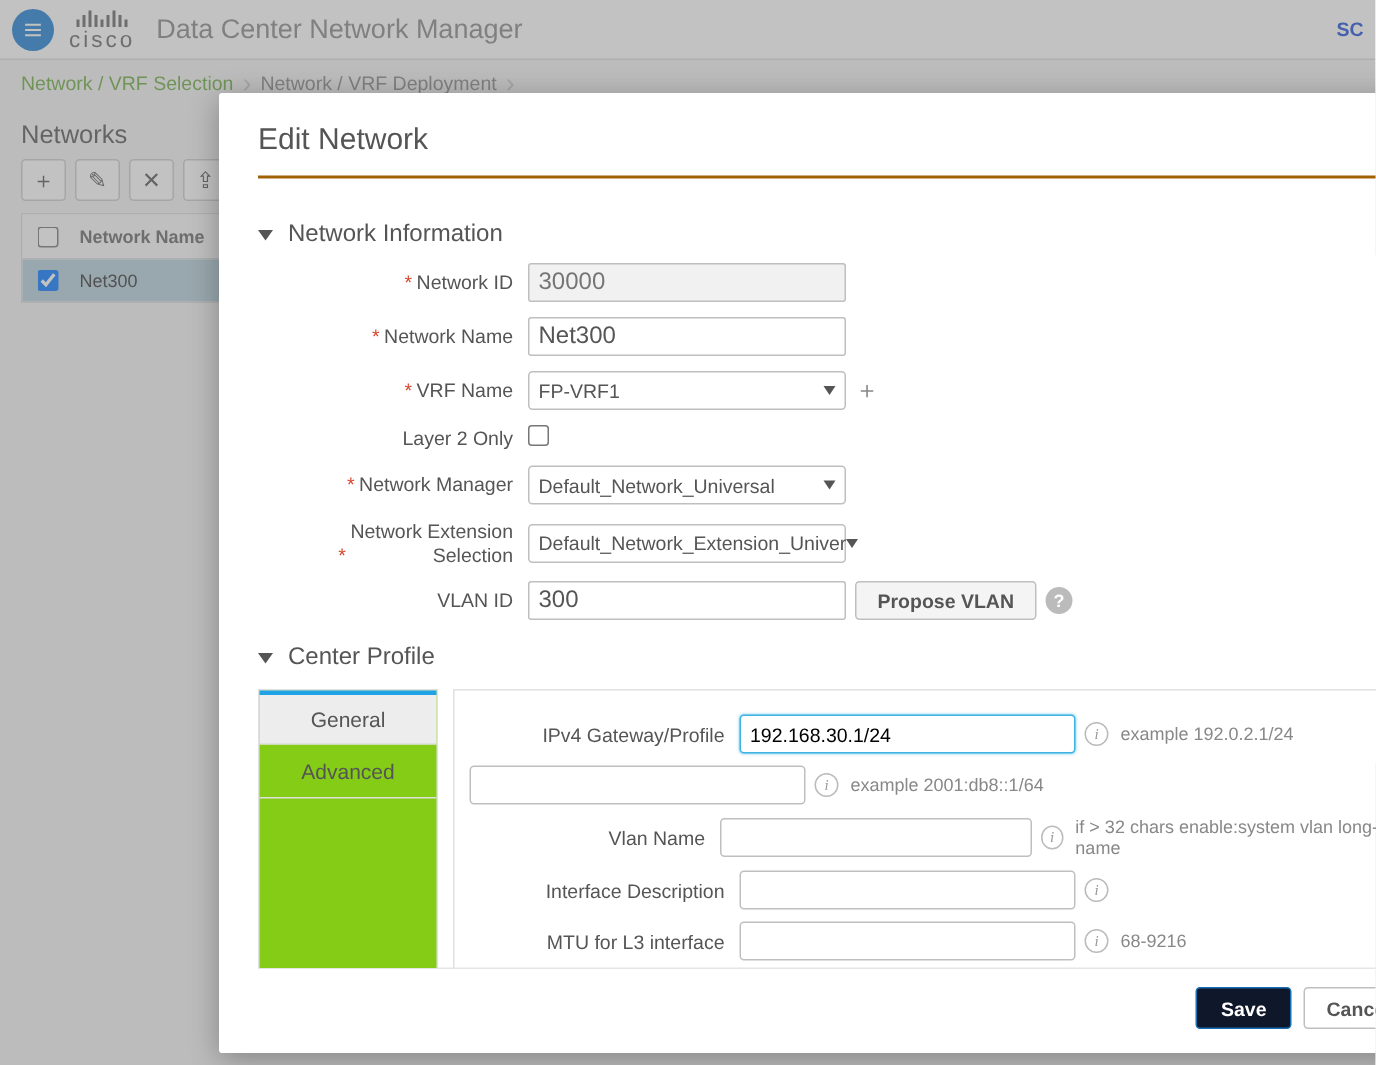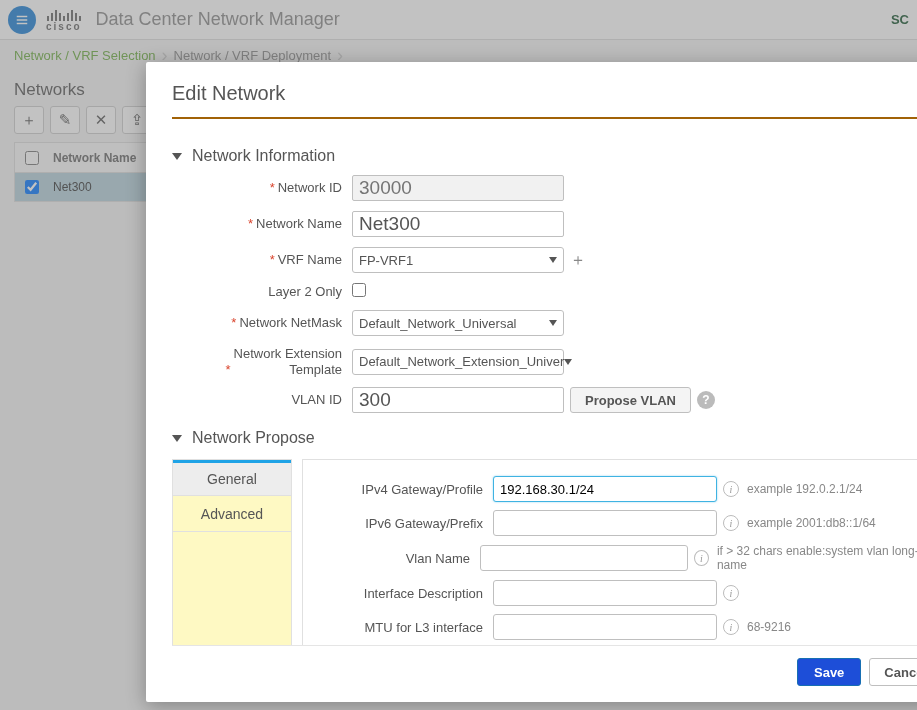--- a/index.html
+++ b/index.html
@@ -3,23 +3,23 @@
 <meta charset="utf-8">
 <style>
 *{box-sizing:border-box;margin:0;padding:0;font-family:Arial,Helvetica,sans-serif}
 body{background:#f5f5f5;width:917px;height:710px;overflow:hidden;position:relative;font-size:13px;color:#333}
 .topbar{height:40px;background:#fff;border-bottom:1px solid #ddd;display:flex;align-items:center;padding:0 8px;gap:10px}
 .hamburger{width:28px;height:28px;background:#1a7fd6;border-radius:50%;display:flex;align-items:center;justify-content:center;color:#fff}
 .hamburger svg{width:14px;height:14px}
 .cisco-logo{display:flex;flex-direction:column;align-items:center;gap:0}
 .cisco-bars{display:flex;gap:2px;align-items:flex-end;height:14px}
 .cisco-bars span{width:2px;background:#666}
-.cisco-txt{font-size:10px;letter-spacing:2px;color:#666;font-weight:700}
+.cisco-txt{font-size:15px;letter-spacing:2px;color:#666;font-weight:400}
 .app-title{font-size:18px;color:#888;font-weight:300;margin-left:4px}
-.topbar-right{margin-left:auto;font-size:13px;color:#14532d;font-weight:600}
+.topbar-right{margin-left:auto;font-size:13px;color:#1d4ed8;font-weight:600}
 .breadcrumbs{height:30px;display:flex;align-items:center;padding:0 14px;font-size:13px;gap:6px;color:#888}
 .breadcrumbs .active{color:#6aab3e}
 .bc-sep{color:#ccc;font-size:18px;line-height:1}
 .section-title{font-size:17px;color:#555;padding:10px 14px 6px}
 .toolbar{display:flex;gap:6px;padding:0 14px 8px}
 .toolbar button{width:30px;height:28px;border:1px solid #ccc;background:#fff;border-radius:3px;font-size:15px;display:flex;align-items:center;justify-content:center;color:#555}
 .table{border:1px solid #ddd;margin:0 0 0 14px;width:180px;background:#fff}
 .table-head{display:flex;align-items:center;height:30px;border-bottom:1px solid #ddd;background:#fafafa}
 .th-check{width:34px;display:flex;justify-content:center}
 .th-name{flex:1;font-weight:600;font-size:12px;color:#666;padding-left:4px}
@@ -32,41 +32,41 @@
 .modal-title{font-size:20px;color:#555;font-weight:400}
 .close-x{position:absolute;top:16px;right:18px;font-size:22px;color:#999;cursor:pointer;background:none;border:none}
 .modal-body{flex:1;overflow:auto;margin-top:12px;border-top:2px solid #a16207;padding-top:28px}
 .collapsible{margin-bottom:16px}
 .collapse-head{display:flex;align-items:center;gap:10px;font-size:16px;color:#555;cursor:pointer}
 .caret{width:0;height:0;border-left:5px solid transparent;border-right:5px solid transparent;border-top:7px solid #555}
 .form-row{display:flex;align-items:center;margin-top:10px}
 .form-label{width:180px;text-align:right;padding-right:10px;font-size:13px;color:#555;line-height:1.2}
 .req{color:#d9442d;margin-right:3px}
 .form-ctrl{width:212px}
-.form-ctrl input[type=text],.form-ctrl select{width:100%;height:26px;border:1px solid #bfbfbf;border-radius:2px;padding:0 6px;font-size:19px;color:#555;background:#fff}
+.form-ctrl input[type=text],.form-ctrl select{width:100%;height:26px;border:1px solid #bfbfbf;border-radius:2px;padding:0 6px;font-size:16px;color:#555;background:#fff}
 .form-ctrl input:disabled{background:#f1f1f1;color:#aaa}
 .dropdown{position:relative}
 .dropdown-btn{width:100%;height:26px;border:1px solid #bfbfbf;border-radius:3px;background:#fff;display:flex;align-items:center;padding:0 6px;font-size:13px;color:#555;justify-content:space-between}
 .dd-caret{width:0;height:0;border-left:4px solid transparent;border-right:4px solid transparent;border-top:6px solid #555}
 .plus-after{margin-left:6px;color:#888;font-size:16px}
 .propose-btn{margin-left:6px;height:26px;padding:0 14px;border:1px solid #bfbfbf;border-radius:3px;background:#f4f4f4;font-size:13px;color:#555;font-weight:600}
 .help-icon{display:inline-flex;width:18px;height:18px;border-radius:50%;background:#bbb;color:#fff;align-items:center;justify-content:center;font-size:12px;margin-left:6px;font-weight:700}
 .profile-area{display:flex;gap:10px;margin-top:12px;margin-left:0}
-.tabs{width:120px;border:1px solid #e0e0e0;background:#fef9c3}
+.tabs{width:120px;border:1px solid #e0e0e0;background:#84cc16}
 .tab{height:36px;display:flex;align-items:center;justify-content:center;border-bottom:1px solid #e0e0e0;font-size:14px;color:#555;cursor:pointer}
 .tab.active{background:#ededed;border-top:3px solid #1fa3e6}
 .profile-form{flex:1;border:1px solid #e0e0e0;padding:16px 10px}
 .pf-row{display:flex;align-items:center;margin-bottom:8px}
 .pf-label{width:180px;text-align:right;padding-right:10px;font-size:13px;color:#555}
 .pf-input{width:224px;height:26px;border:1px solid #bfbfbf;border-radius:3px;padding:0 6px;font-size:13px}
 .pf-input.focused{border-color:#3fb3e2;box-shadow:0 0 2px rgba(63,179,226,.6)}
 .info-icon{width:16px;height:16px;border:1px solid #bbb;border-radius:50%;display:inline-flex;align-items:center;justify-content:center;font-size:10px;font-style:italic;color:#999;margin-left:6px;font-family:Georgia,serif}
 .hint{font-size:12px;color:#888;margin-left:8px}
 .modal-footer{border-top:1px solid #e5e5e5;padding-top:12px;display:flex;justify-content:flex-end;gap:8px}
-.btn-primary{background:#1d4ed8;border:1px solid #176fb3;color:#fff;height:28px;padding:0 16px;border-radius:3px;font-size:13px;font-weight:600}
+.btn-primary{background:#0f172a;border:1px solid #176fb3;color:#fff;height:28px;padding:0 16px;border-radius:3px;font-size:13px;font-weight:600}
 .btn-default{background:#fff;border:1px solid #bfbfbf;color:#555;height:28px;padding:0 14px;border-radius:3px;font-size:13px;font-weight:700}
 .two-line{display:inline-block;text-align:right}
 </style>
 </head>
 <body>
 
 <div class="topbar">
   <div class="hamburger">
     <svg viewBox="0 0 24 24" fill="none" stroke="#fff" stroke-width="2.5">
         <line x1="3" y1="6" x2="21" y2="6"></line>
@@ -158,33 +158,33 @@
         </div>
         <span class="plus-after">＋</span>
       </div>
 
       <div class="form-row">
         <div class="form-label"><span>Layer 2 Only</span></div>
         <div class="form-ctrl"><input type="checkbox" style=""></div>
       </div>
 
       <div class="form-row">
-        <div class="form-label"><span class="req">*</span><span>Network NetMask</span></div>
+        <div class="form-label"><span class="req">*</span><span>Network Manager</span></div>
         <div class="form-ctrl">
           <div class="dropdown">
             <button class="dropdown-btn">
               <span>Default_Network_Universal</span>
               <span class="dd-caret"></span>
             </button>
           </div>
         </div>
       </div>
 
       <div class="form-row">
-        <div class="form-label"><span class="req">*</span><span class="two-line"><span>Network Extension</span><br><span>Template</span></span></div>
+        <div class="form-label"><span class="req">*</span><span class="two-line"><span>Network Extension</span><br><span>Selection</span></span></div>
         <div class="form-ctrl">
           <div class="dropdown">
             <button class="dropdown-btn">
               <span>Default_Network_Extension_Univer</span>
               <span class="dd-caret"></span>
             </button>
           </div>
         </div>
       </div>
 
@@ -192,37 +192,36 @@
         <div class="form-label"><span>VLAN ID</span></div>
         <div class="form-ctrl"><input type="text" value="300" style=""></div>
         <button class="propose-btn">Propose VLAN</button>
         <span class="help-icon">?</span>
       </div>
     </div>
 
     <div class="collapsible">
       <div class="collapse-head">
         <span class="caret"></span>
-        <span>Network Propose</span>
+        <span>Center Profile</span>
       </div>
 
       <div class="profile-area">
         <div class="tabs">
           <div class="tab active">General</div>
           <div class="tab">Advanced</div>
         </div>
         <div class="profile-form">
           <div class="pf-row">
             <div class="pf-label">IPv4 Gateway/Profile</div>
             <input class="pf-input focused" type="text" value="192.168.30.1/24" style="">
             <span class="info-icon">i</span>
             <span class="hint">example 192.0.2.1/24</span>
           </div>
           <div class="pf-row">
-            <div class="pf-label">IPv6 Gateway/Prefix</div>
             <input class="pf-input" type="text" style="">
             <span class="info-icon">i</span>
             <span class="hint">example 2001:db8::1/64</span>
           </div>
           <div class="pf-row">
             <div class="pf-label">Vlan Name</div>
             <input class="pf-input" type="text" style="">
             <span class="info-icon">i</span>
             <span class="hint">if &gt; 32 chars enable:system vlan long-name</span>
           </div>

